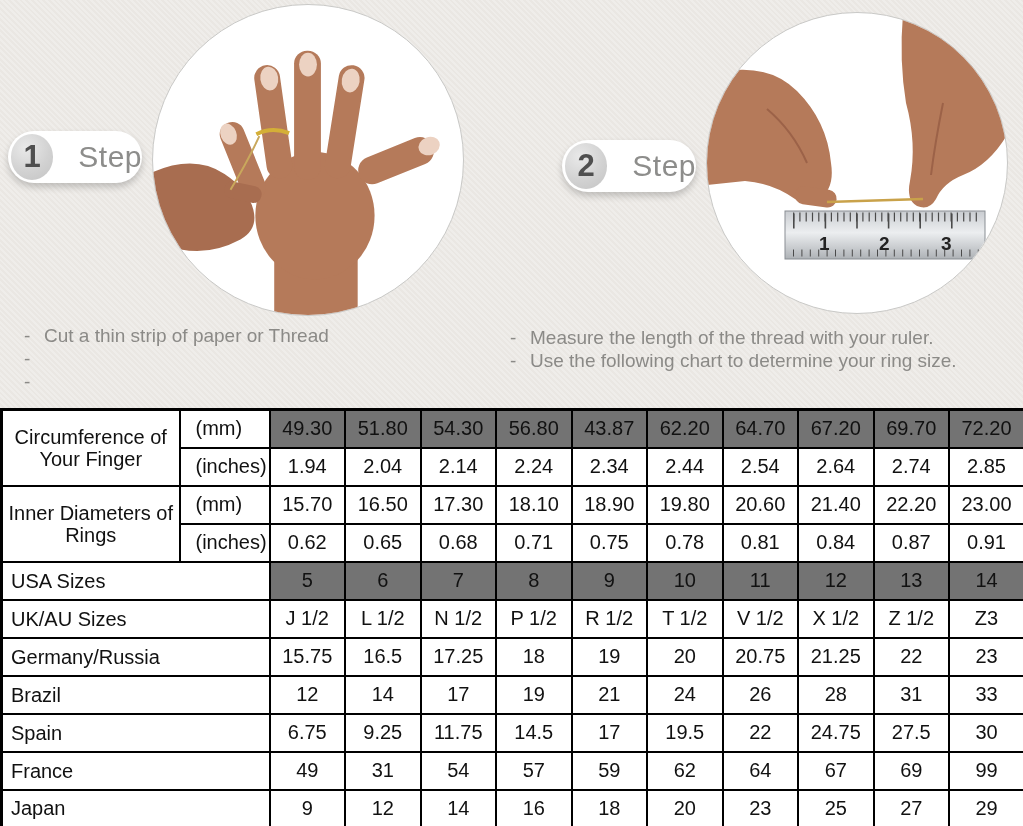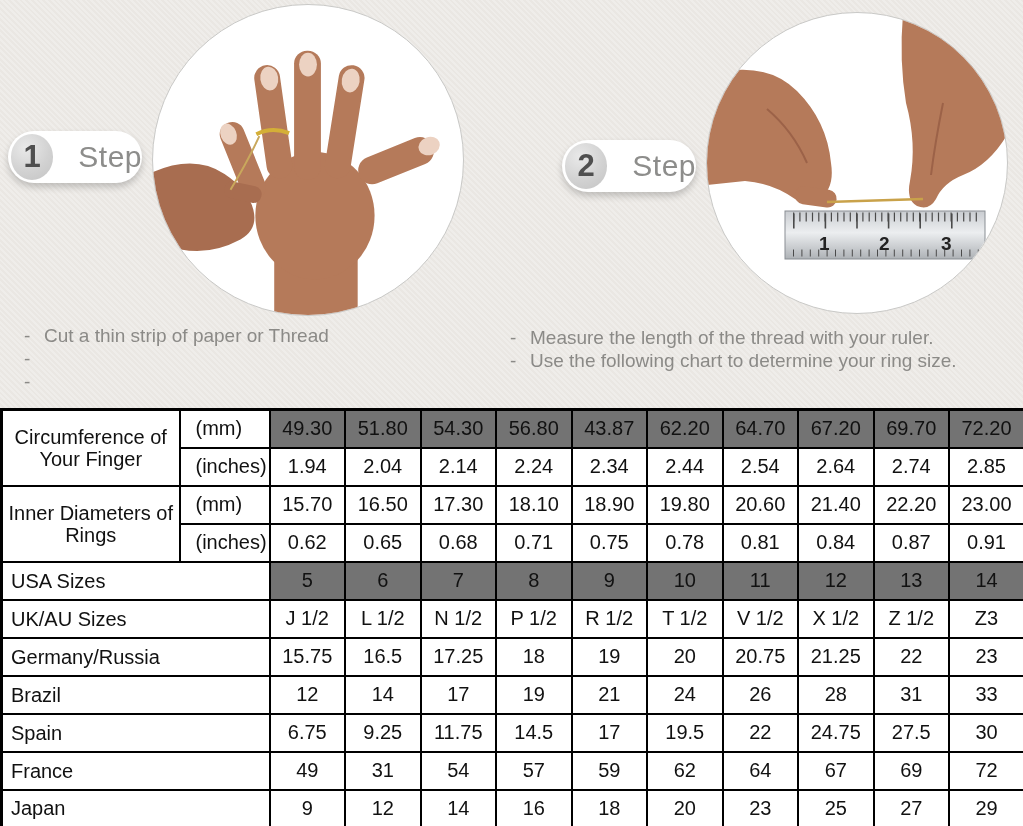--- a/index.html
+++ b/index.html
@@ -337,21 +337,21 @@
       <td class="head" colspan="2">France</td>
     <td class="val">49</td>
         <td class="val">31</td>
         <td class="val">54</td>
         <td class="val">57</td>
         <td class="val">59</td>
         <td class="val">62</td>
         <td class="val">64</td>
         <td class="val">67</td>
         <td class="val">69</td>
-        <td class="val">72</td>
+        <td class="val">99</td>
       </tr>
     <tr>
       <td class="head" colspan="2">Japan</td>
     <td class="val">9</td>
         <td class="val">12</td>
         <td class="val">14</td>
         <td class="val">16</td>
         <td class="val">18</td>
         <td class="val">20</td>
         <td class="val">23</td>

